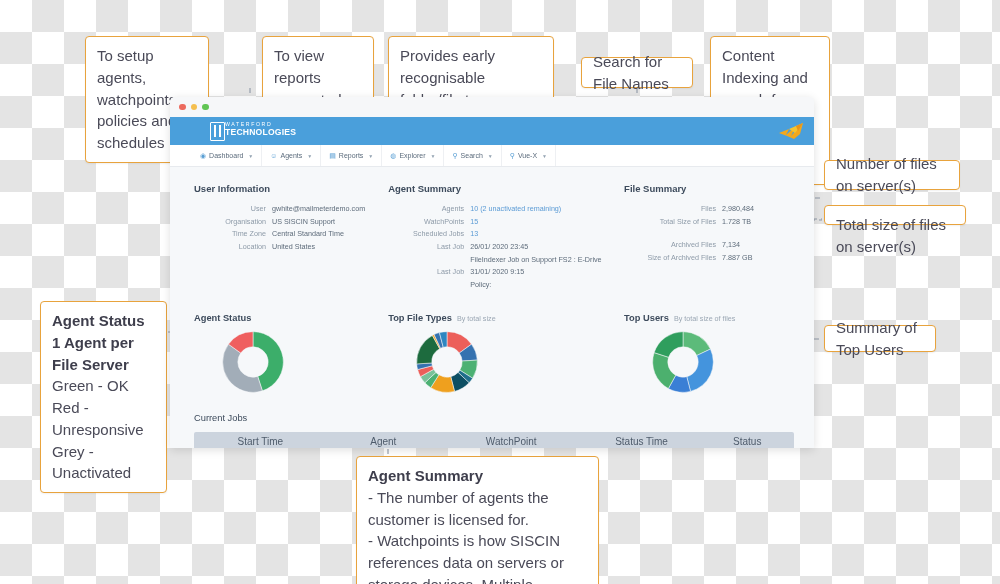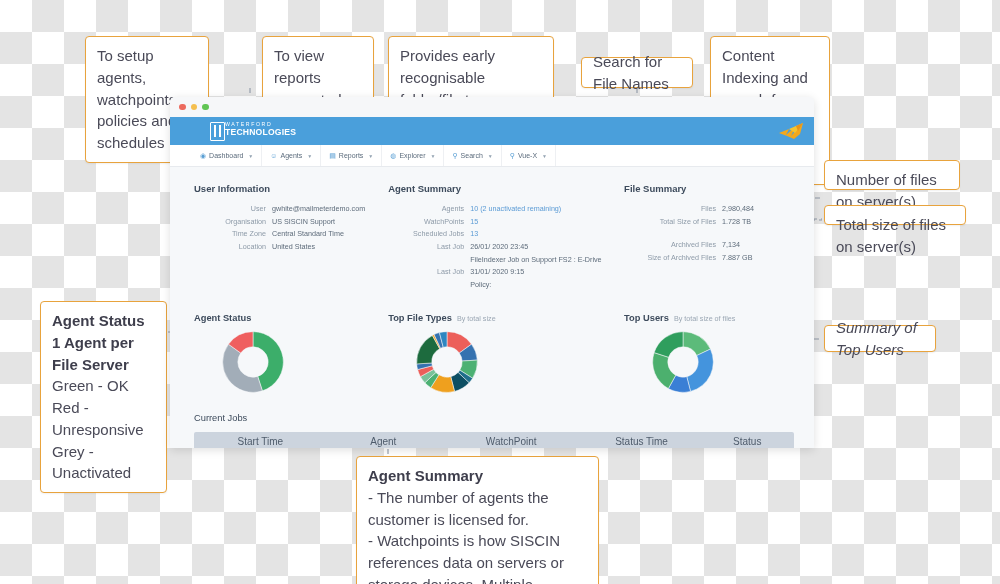--- a/index.html
+++ b/index.html
@@ -31,23 +31,23 @@
     color:#4a4a58;
     box-shadow:0 1px 2px rgba(0,0,0,.06);
   }
   .callout b{font-weight:bold;color:#3e3e4c;}
 
   .c-setup{left:85px;top:36px;width:124px;}
   .c-reports{left:262px;top:36px;width:112px;}
   .c-explorer{left:388px;top:36px;width:166px;}
   .c-search{left:581px;top:57px;width:112px;height:31px;display:flex;align-items:center;}
   .c-content{left:710px;top:36px;width:120px;}
-  .c-numfiles{left:824px;top:160px;width:136px;height:30px;display:flex;}
+  .c-numfiles{left:824px;top:160px;width:136px;height:30px;display:flex;align-items:center;}
   .c-totalsize{left:824px;top:205px;width:142px;height:20px;display:flex;align-items:flex-start;}
-  .c-topusers{left:824px;top:325px;width:112px;height:27px;display:flex;align-items:center;font-style:italic;}
+  .c-topusers{left:824px;top:325px;width:112px;height:27px;display:flex;align-items:center;}
   .c-agentstatus{left:40px;top:301px;width:127px;}
   .c-agentsummary{left:356px;top:456px;width:243px;}
 
   
   .window{
     position:absolute;left:170px;top:97px;width:644px;height:351px;
     background:#f6f8fa;border-radius:5px 5px 0 0;
     box-shadow:0 2px 10px rgba(0,0,0,.13);
     overflow:hidden;
   }

